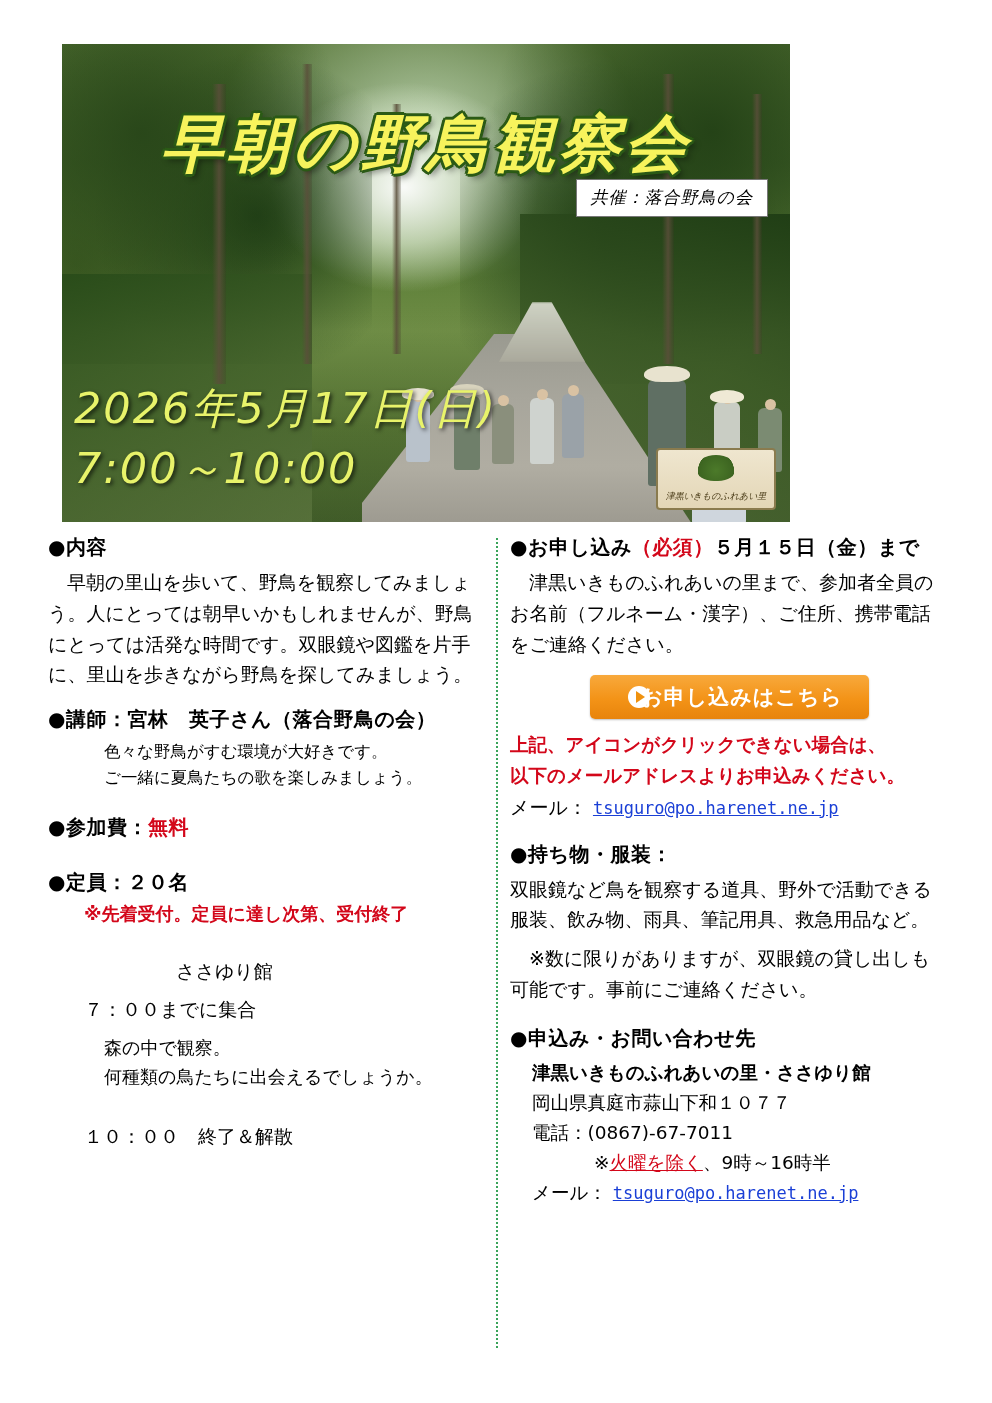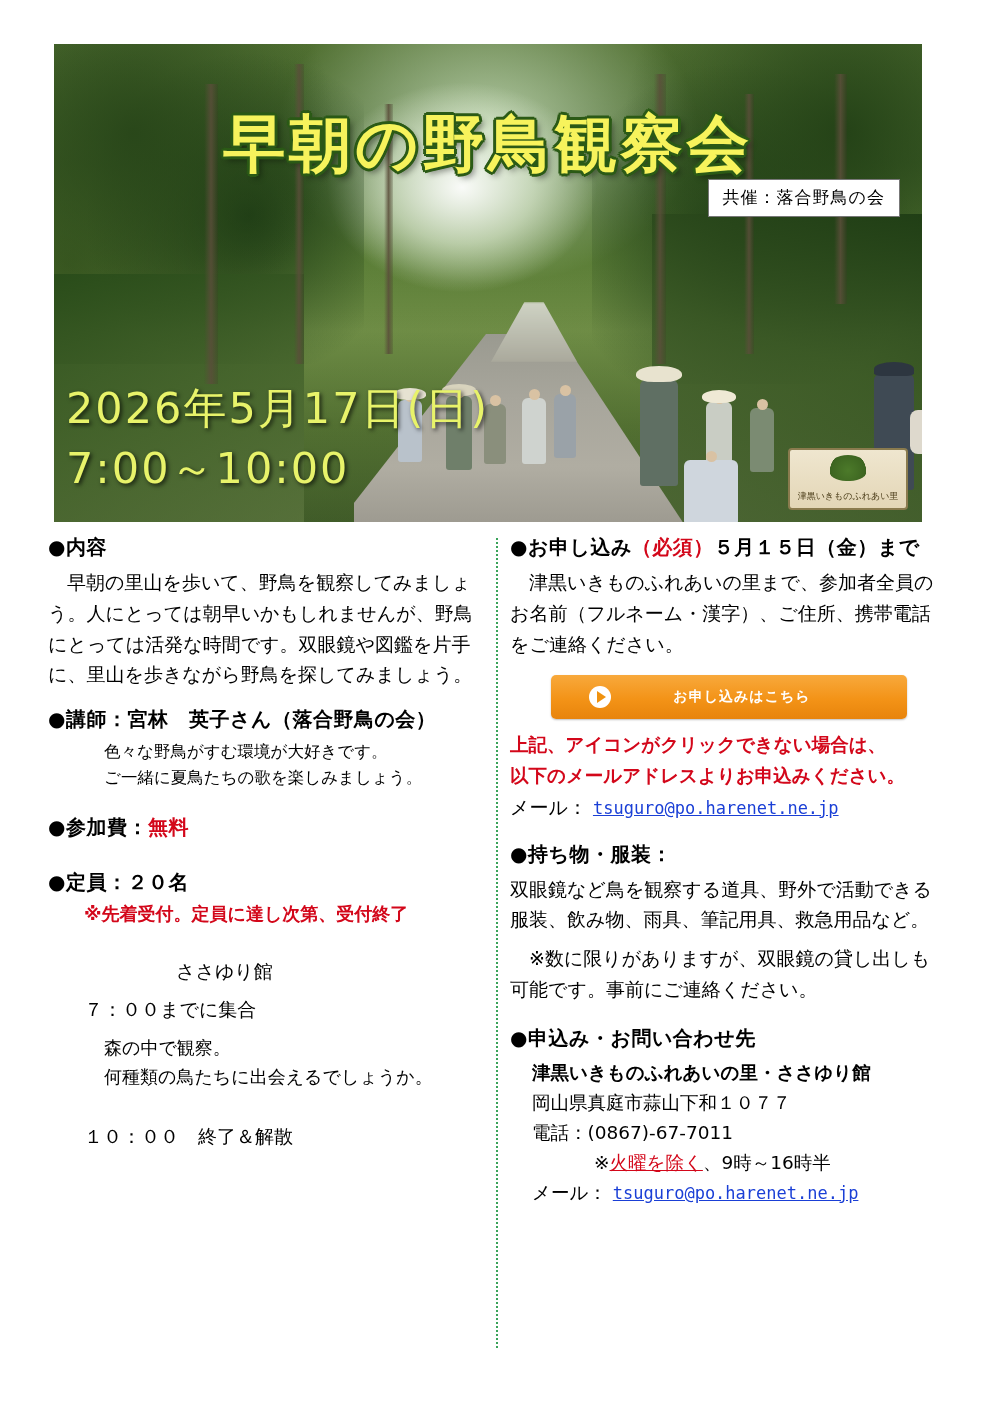--- a/index.html
+++ b/index.html
@@ -12,26 +12,27 @@
     height: 1403px;
     position: relative;
     font-family: "Liberation Sans", sans-serif;
     color: #000;
     overflow: hidden;
   }
 
   
   .hero {
     position: absolute;
-    left: 54px;
+    left: 62px;
     top: 44px;
-    width: 868px;
+    width: 728px;
     height: 478px;
     overflow: hidden;
     background: #2e4a22;
+    font-style: italic;
   }
   
   .hero-sky {
     position: absolute; left: 0; top: 0; width: 100%; height: 100%;
     background:
       radial-gradient(ellipse 180px 140px at 47% 30%, rgba(255,255,255,0.95) 0%, rgba(235,245,225,0.6) 40%, rgba(160,190,130,0.0) 75%),
       radial-gradient(ellipse 300px 220px at 50% 18%, rgba(220,240,210,0.75) 0%, rgba(120,160,90,0.1) 70%),
       linear-gradient(to bottom, #4d6b2e 0%, #3f5f27 25%, #587a33 45%, #6d8a43 60%, #4e6a2d 80%, #3a5423 100%);
   }
   .hero-canopy-l {
@@ -202,27 +203,27 @@
     margin: 4px 0 0 0;
     font-family: "DejaVu Sans", sans-serif;
   }
   .indent1 { padding-left: 28px; font-size: 19px; line-height: 1.6; margin: 8px; font-family: "DejaVu Sans", sans-serif;}
   .indent2 { padding-left: 56px; font-size: 18px; line-height: 1.62; margin: 0; font-family: "DejaVu Sans", sans-serif;}
   .indent3 { padding-left: 120px; font-size: 19px; line-height: 1.6; margin: 8px; font-family: "DejaVu Sans", sans-serif;}
 
   .apply-btn {
     display: block;
     margin: 14px auto 0 auto;
-    width: 356px;
+    width: 279px;
     height: 44px;
     background: linear-gradient(to bottom, #f8a93c 0%, #f39317 55%, #e8840c 100%);
     border: none;
     border-radius: 5px;
     color: #ffffff;
-    font-size: 14px;
+    font-size: 21px;
     font-weight: bold;
     font-family: "DejaVu Sans", sans-serif;
     letter-spacing: 1px;
     cursor: pointer;
     position: relative;
     box-shadow: 0 1px 2px rgba(0,0,0,0.25);
   }
   .apply-btn .play {
     position: absolute;
     left: 38px; top: 50%;

